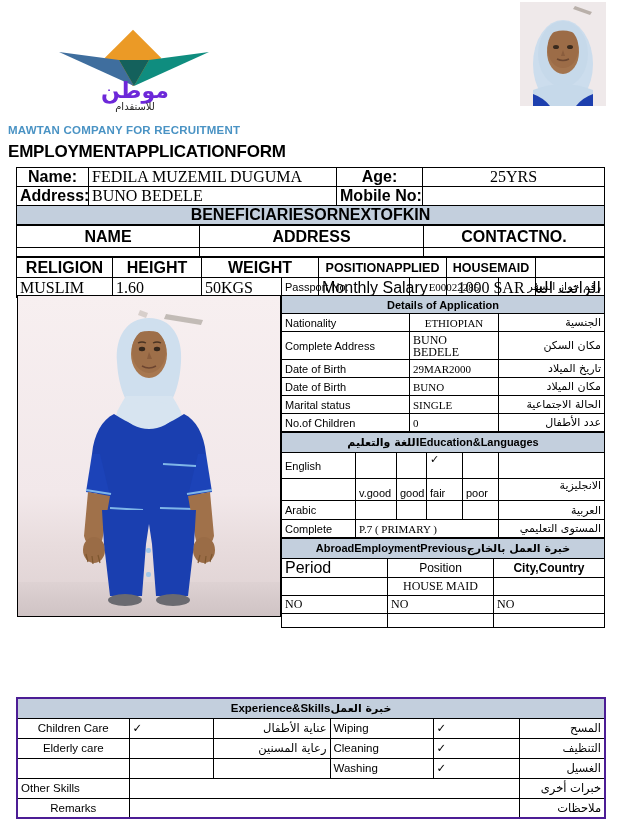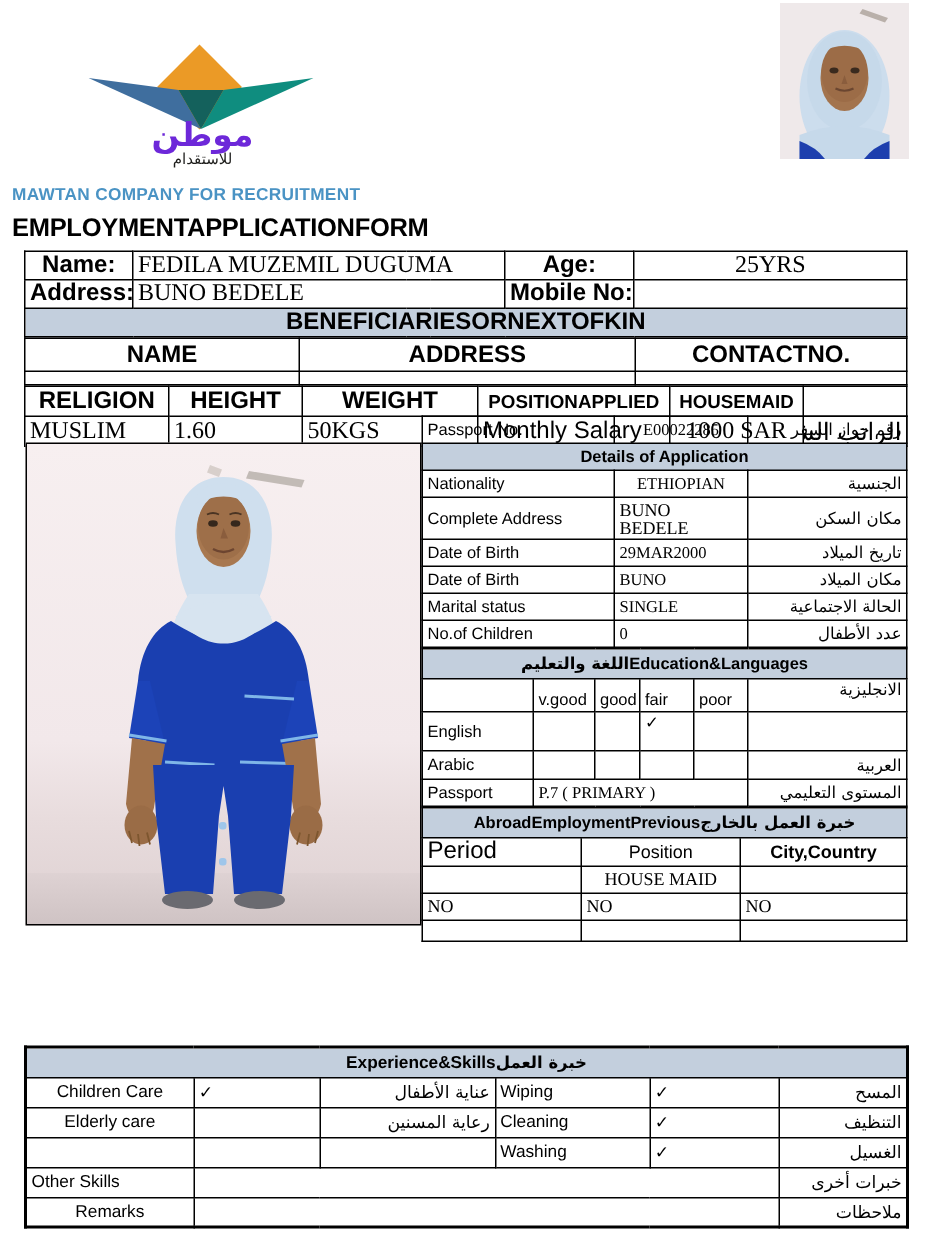--- a/index.html
+++ b/index.html
@@ -214,21 +214,21 @@
   table.bt { border-collapse: collapse; table-layout: fixed; width: 588px; }
   table.bt td {
     border: 1px solid #000;
     padding: 0 3px;
     font-size: 11.5px;
     height: 20px;
     vertical-align: middle;
     overflow: hidden;
     white-space: nowrap;
   }
-  .bt-outer { border: 2px solid #000000; }
+  .bt-outer { border: 2px solid #4c1d95; }
 </style>
 </head>
 <body>
 
 <div class="header">
 
   <div class="logo-wrap">
     <div class="logo-diamond"></div>
     <svg class="logo-chevron" viewBox="0 0 150 34">
       <polygon points="0,0 75,34 60,8" fill="#3f6e9e"></polygon>
@@ -455,45 +455,45 @@
         <col style="width:36px">
         <col style="width:106px">
     </colgroup>
     <tbody>
         <tr>
       <td class="bandhead" colspan="6" style="height:20px">
         <span class="ar-head">اللغة والتعليم</span><span>Education&amp;Languages</span>
       </td>
     </tr>
     <tr>
+      <td class="fieldlbl" style="height:26px">English</td>
+      <td style="height:26px"></td>
+      <td style="height:26px"></td>
+      <td class="check" style="height:26px;vertical-align:top">✓</td>
+      <td style="height:26px"></td>
+      <td style="height:26px"></td>
+    </tr>
+    <tr>
       <td style="height:22px"></td>
       <td class="rate" style="height:22px;vertical-align:bottom;padding-bottom:1px">v.good</td>
       <td class="rate" style="height:22px;vertical-align:bottom;padding-bottom:1px">good</td>
       <td class="rate" style="height:22px;vertical-align:bottom;padding-bottom:1px">fair</td>
       <td class="rate" style="height:22px;vertical-align:bottom;padding-bottom:1px">poor</td>
       <td class="ar" style="height:22px;vertical-align:top">الانجليزية</td>
     </tr>
     <tr>
-      <td class="fieldlbl" style="height:26px">English</td>
-      <td style="height:26px"></td>
-      <td style="height:26px"></td>
-      <td class="check" style="height:26px;vertical-align:top">✓</td>
-      <td style="height:26px"></td>
-      <td style="height:26px"></td>
-    </tr>
-    <tr>
       <td class="fieldlbl" style="height:19px">Arabic</td>
       <td style="height:19px"></td>
       <td style="height:19px"></td>
       <td style="height:19px"></td>
       <td style="height:19px"></td>
       <td class="ar" style="height:19px">العربية</td>
     </tr>
     <tr>
-      <td class="fieldlbl">Passport</td>
+      <td class="fieldlbl">Complete</td>
       <td class="val-serif" colspan="4">P.7 ( PRIMARY )</td>
       <td class="ar">المستوى التعليمي</td>
     </tr>
   </tbody>
     </table>
 
   <table class="rt">
     <colgroup>
         <col style="width:106px">
         <col style="width:106px">

